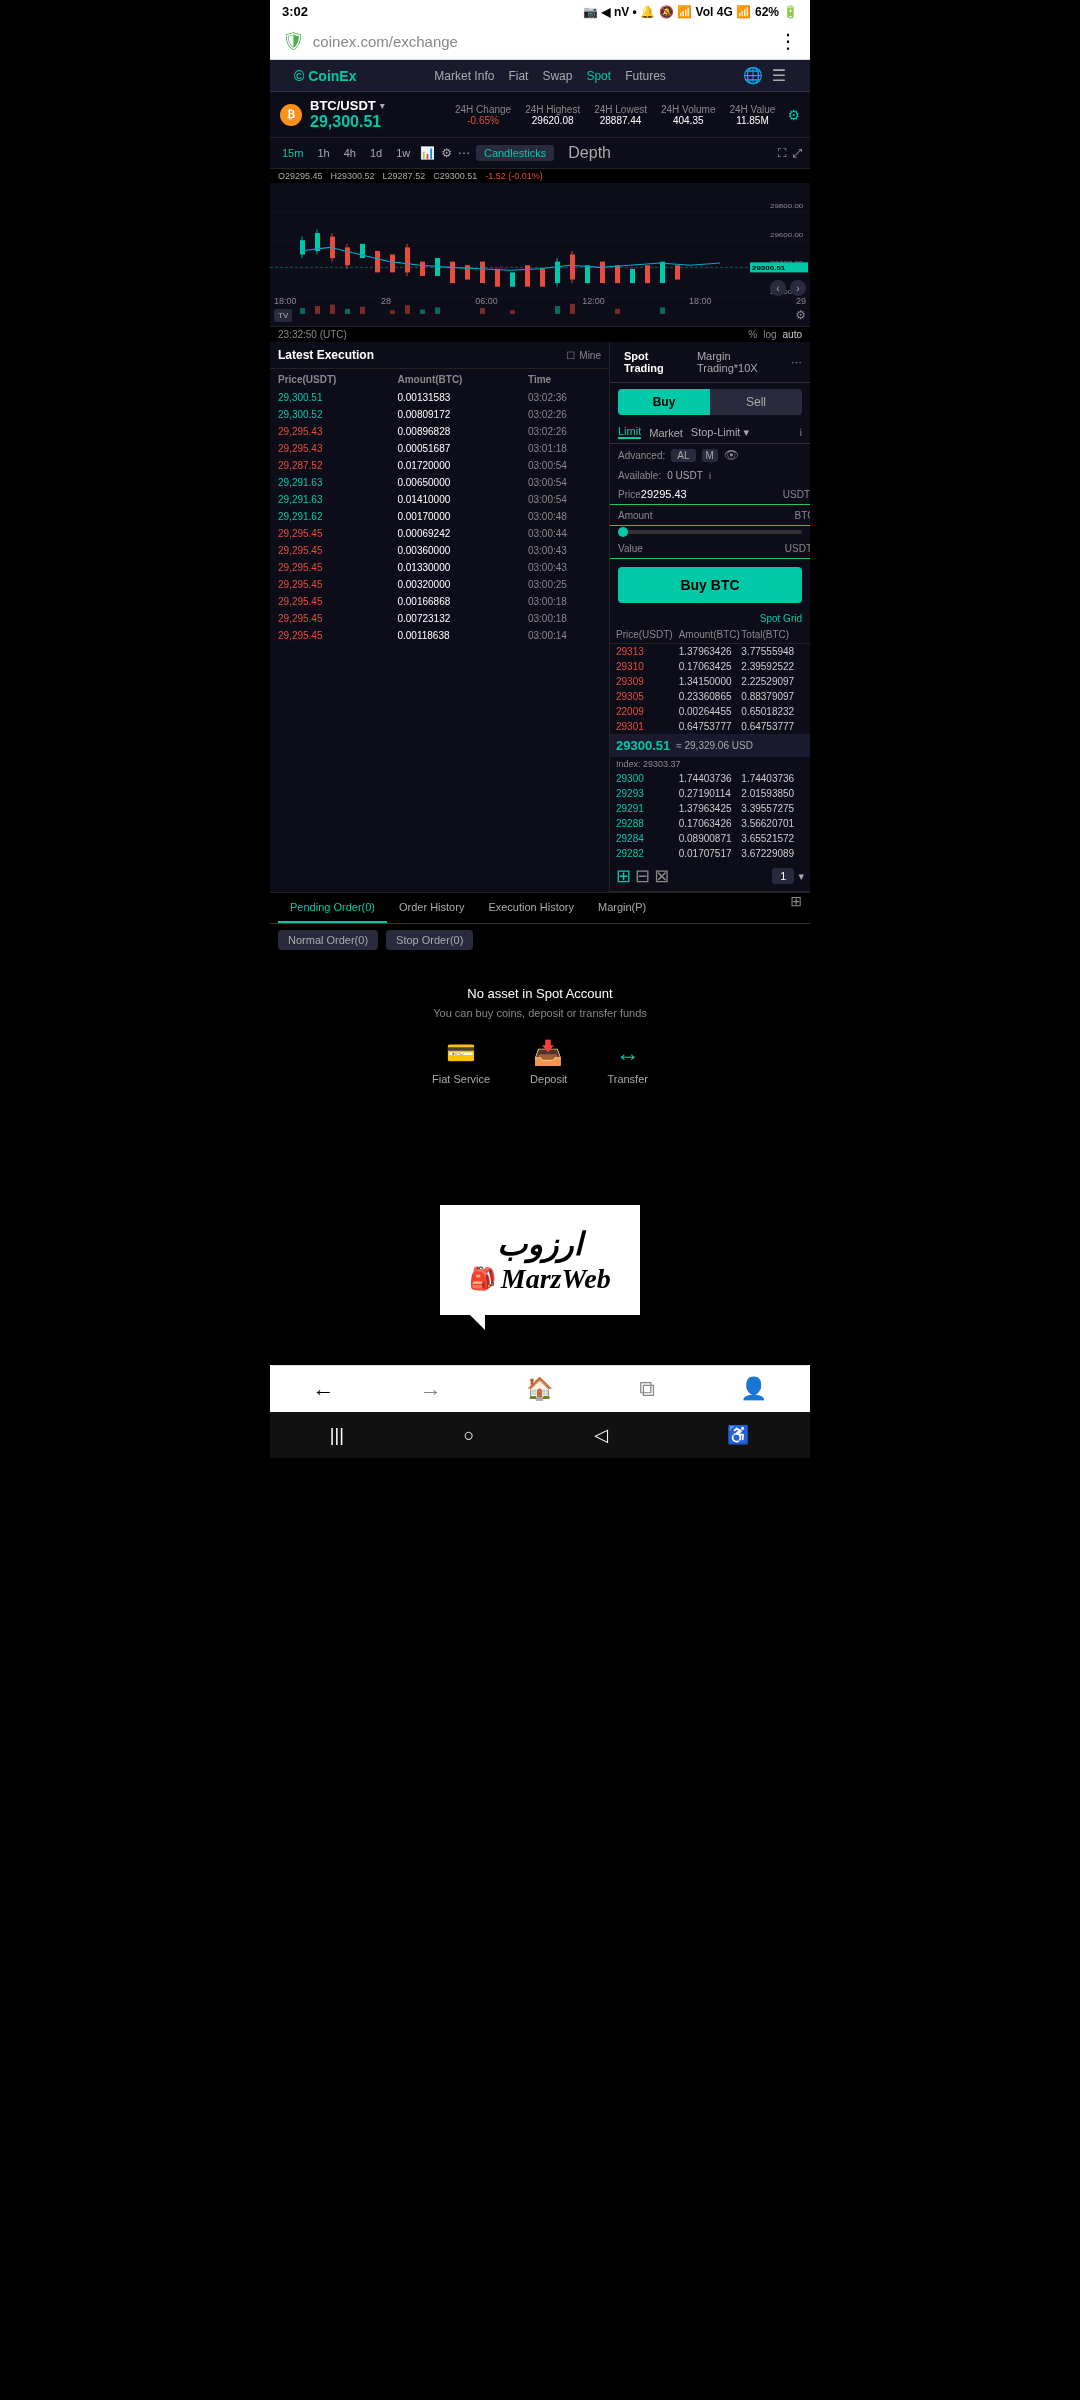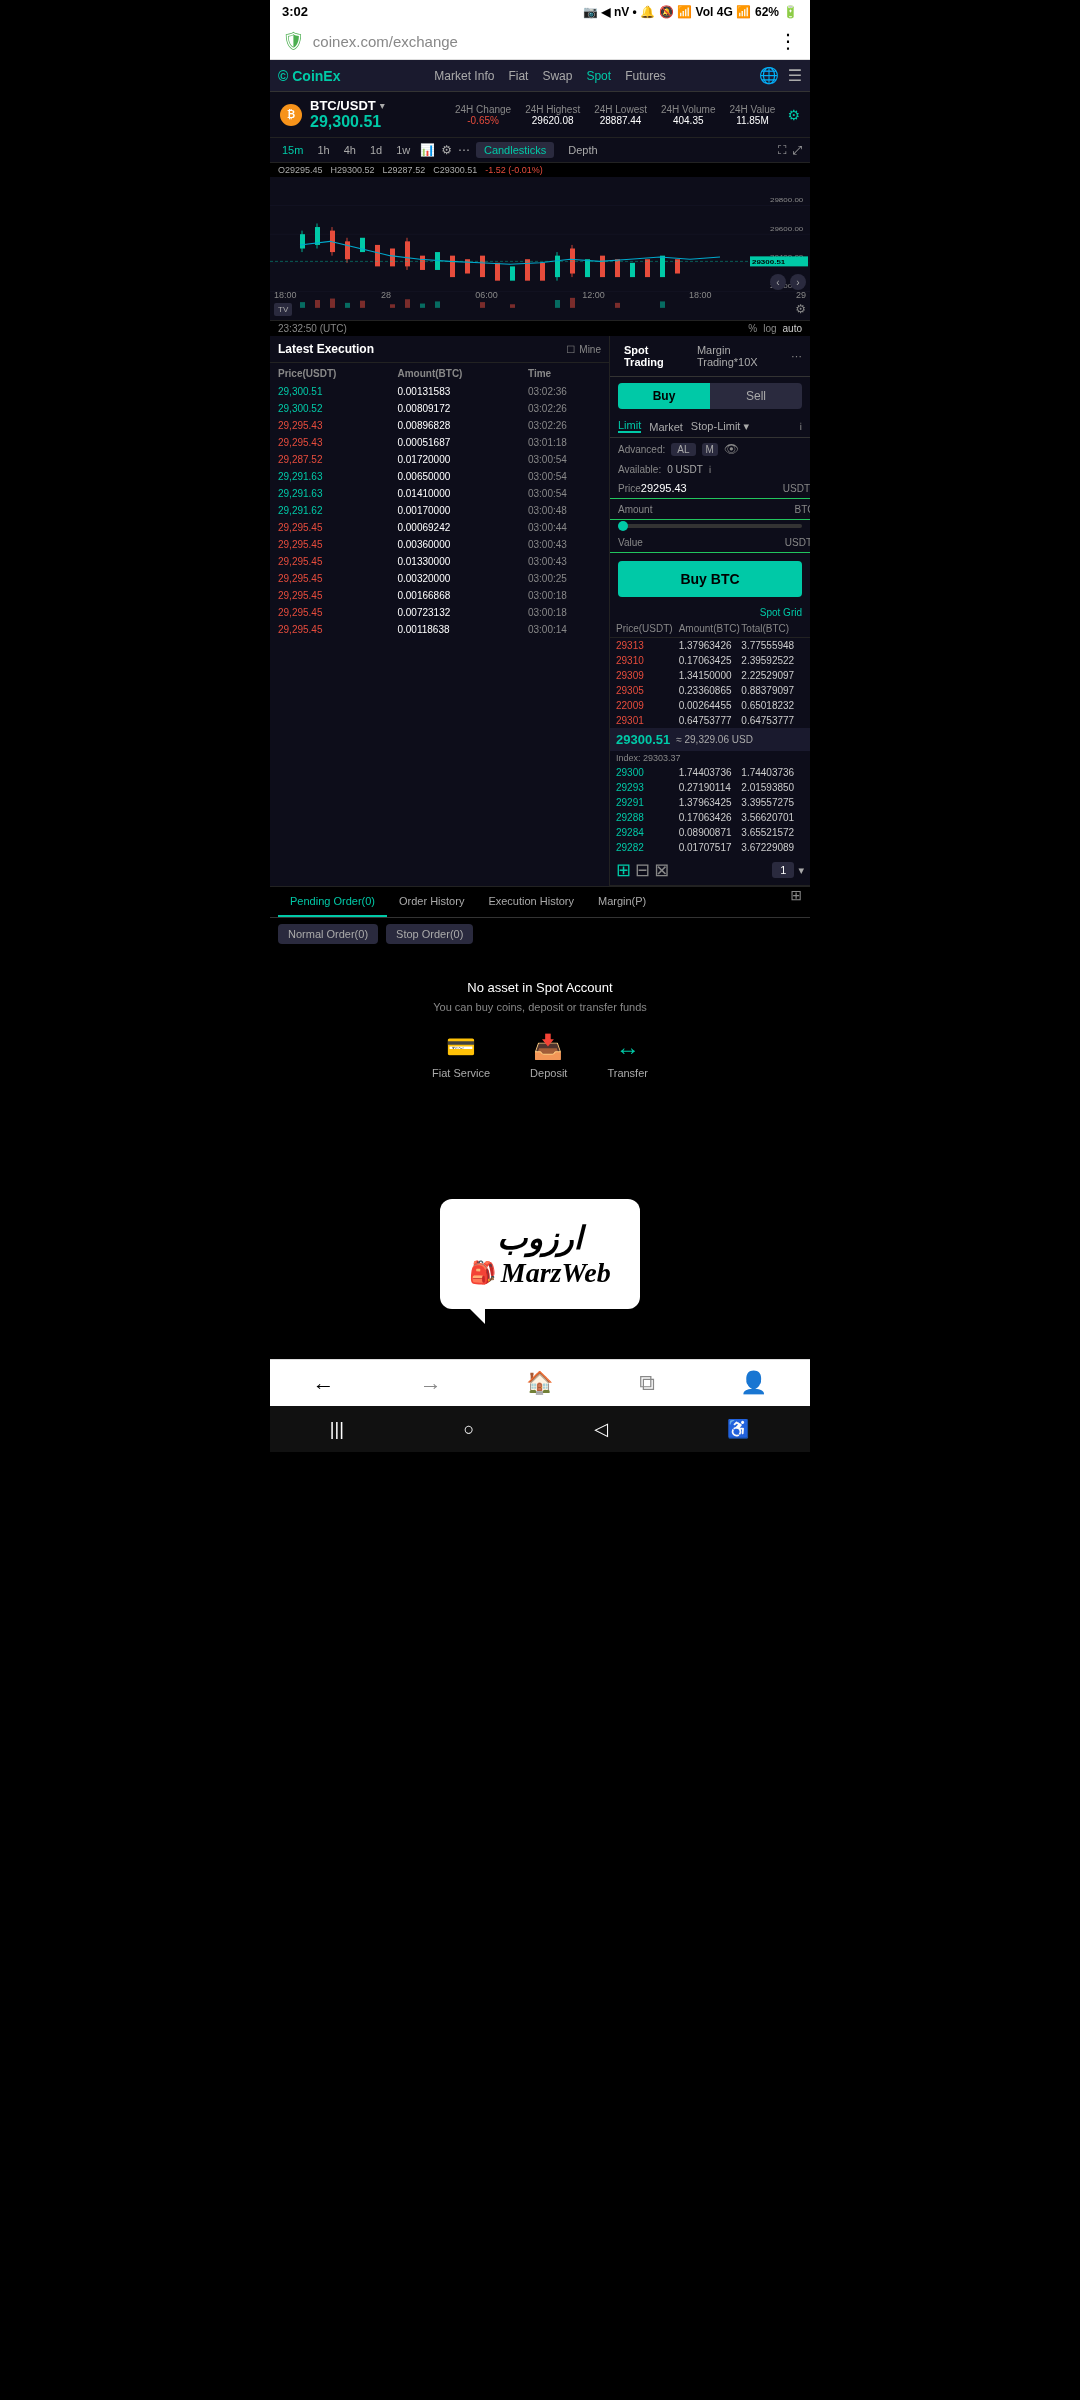--- a/index.html
+++ b/index.html
@@ -41,21 +41,21 @@
     }
     .shield-icon { color: #4caf50; font-size: 18px; }
     .url-text { color: #000; font-size: 15px; }
     .url-text span { color: #888; }
     .menu-dots { color: #000; font-size: 20px; }
     
     .nav-bar {
       background: #1a1a2e;
       display: flex;
       align-items: center;
-      padding: 6px 8px;
+      padding: 6px 24px;
       gap: 12px;
       border-bottom: 1px solid #333;
     }
     .logo { color: #00c9a7; font-weight: bold; font-size: 14px; }
     .nav-links { display: flex; gap: 14px; flex: 1; justify-content: center; }
     .nav-link { color: #aaa; font-size: 12px; cursor: pointer; }
     .nav-link.active { color: #00c9a7; }
     .nav-icons { display: flex; gap: 8px; }
     
     .ticker-bar {
@@ -80,21 +80,21 @@
       display: flex;
       align-items: center;
       padding: 4px 8px;
       gap: 6px;
       border-bottom: 1px solid #222;
       flex-wrap: wrap;
     }
     .time-btn { color: #aaa; font-size: 11px; padding: 2px 4px; cursor: pointer; }
     .time-btn.active { color: #00c9a7; }
     .chart-type-btn { background: #2a2a3e; color: #00c9a7; padding: 2px 8px; border-radius: 3px; font-size: 11px; cursor: pointer; }
-    .depth-btn { color: #aaa; font-size: 11px; padding: 2px 8px; cursor: pointer; }
+    .depth-btn { color: #aaa; font-size: 16px; padding: 2px 8px; cursor: pointer; }
     
     .chart-area {
       background: #0d0d1a;
       height: 144px;
       position: relative;
       overflow: hidden;
       border-bottom: 1px solid #222;
     }
     .chart-canvas { width: 100%; height: 100%; }
     
@@ -338,21 +338,21 @@
     }
     .no-asset-title { font-size: 13px; color: #fff; margin-bottom: 6px; }
     .no-asset-sub { font-size: 11px; color: #888; margin-bottom: 20px; }
     .no-asset-actions { display: flex; justify-content: center; gap: 40px; }
     .asset-action { display: flex; flex-direction: column; align-items: center; gap: 6px; cursor: pointer; }
     .asset-icon { font-size: 24px; color: #00c9a7; }
     .asset-label { font-size: 11px; color: #aaa; }
     
     .watermark-popup {
       background: #fff;
-      border-radius: 12px;
+      border-radius: 0;
       margin: 20px auto;
       width: 200px;
       padding: 20px;
       display: flex;
       flex-direction: column;
       align-items: center;
       position: relative;
       justify-content: space-between;
     }
     .watermark-popup::after {

